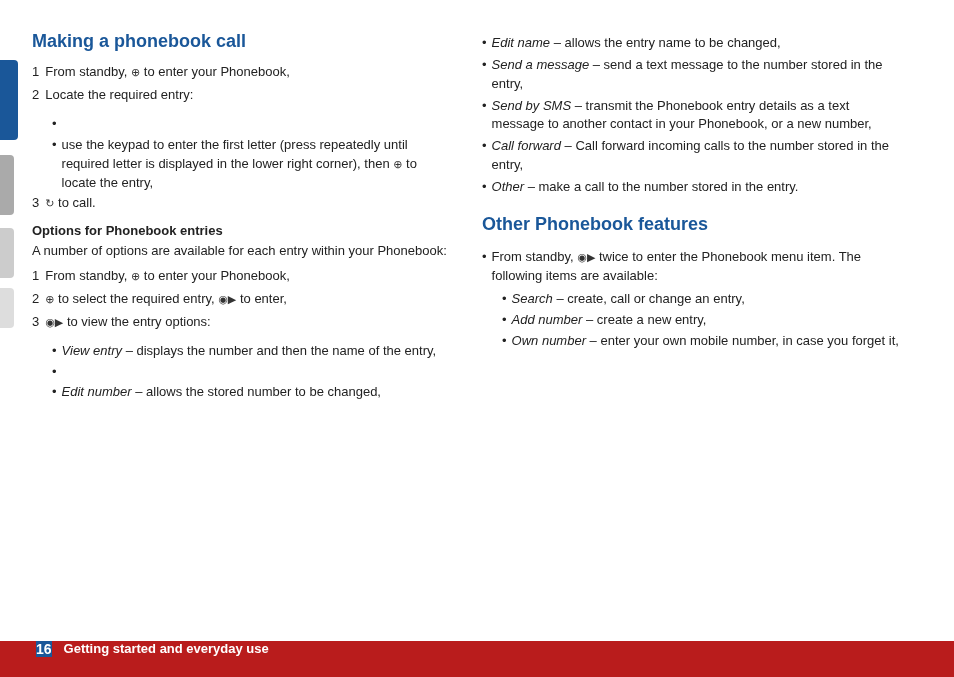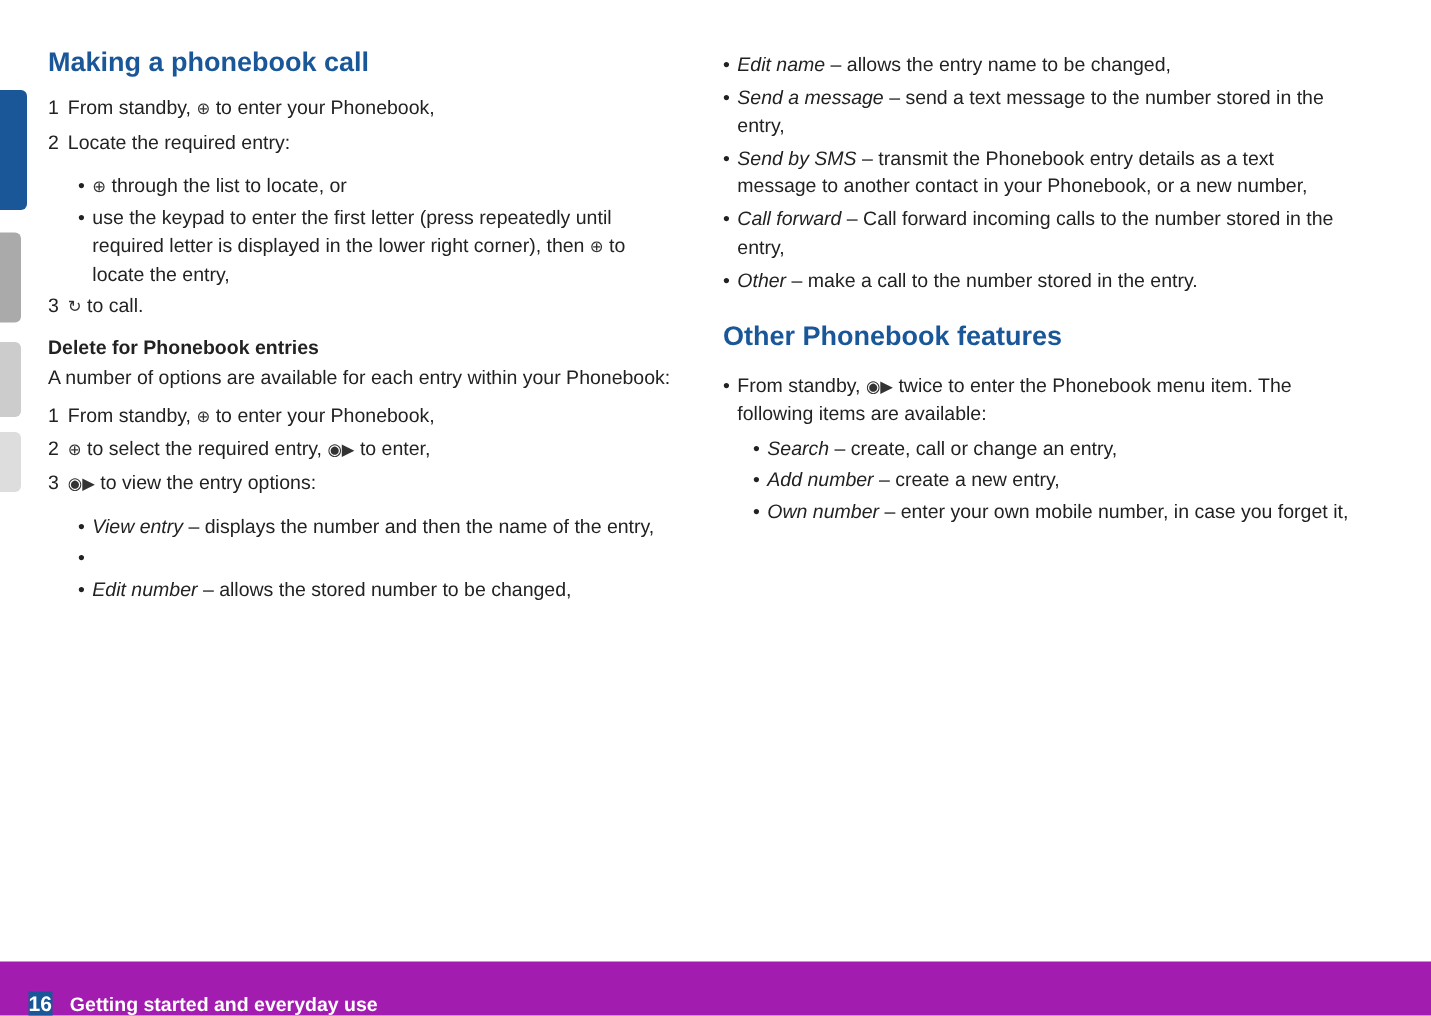--- a/index.html
+++ b/index.html
@@ -179,24 +179,24 @@
       color: #333;
     }
 
     
     .footer {
       position: absolute;
       bottom: 0;
       left: 0;
       right: 0;
       height: 36px;
-      background: #a21caf;
-      display: flex;
-      align-items: flex-end;
-      padding: 0 19px;
+      background: #b91c1c;
+      display: flex;
+      align-items: flex-start;
+      padding: 0 36px;
       gap: 12px;
     }
 
     .footer-number {
       color: #fff;
       font-weight: bold;
       font-size: 14px;
       background: #1a5799;
     }
 
@@ -238,42 +238,39 @@
         </li>
         <li>
           <span class="num">2</span>
           <span>Locate the required entry:</span>
         </li>
       </ol>
 
       <ul class="sub-bullet-list">
         <li>
           <span class="bullet">•</span>
-          <span>
-            <span class="icon-nav">⊕</span> through the list to locate, or
-          </span>
         </li>
         <li>
           <span class="bullet">•</span>
           <span>
             use the keypad to enter the first letter (press repeatedly until required letter is displayed in the lower right corner), then <span class="icon-nav">⊕</span> to locate the entry,
           </span>
         </li>
       </ul>
 
       <ol class="numbered-list" style="margin-top:2px;">
         <li>
           <span class="num">3</span>
           <span>
             <span class="icon-nav">↻</span> to call.
           </span>
         </li>
       </ol>
 
-      <div class="subsection-title">Delete for Phonebook entries</div>
+      <div class="subsection-title">Options for Phonebook entries</div>
       <p class="intro-text">A number of options are available for each entry within your Phonebook:</p>
 
       <ol class="numbered-list">
         <li>
           <span class="num">1</span>
           <span>
             From standby, <span class="icon-nav">⊕</span> to enter your Phonebook,
           </span>
         </li>
         <li>

